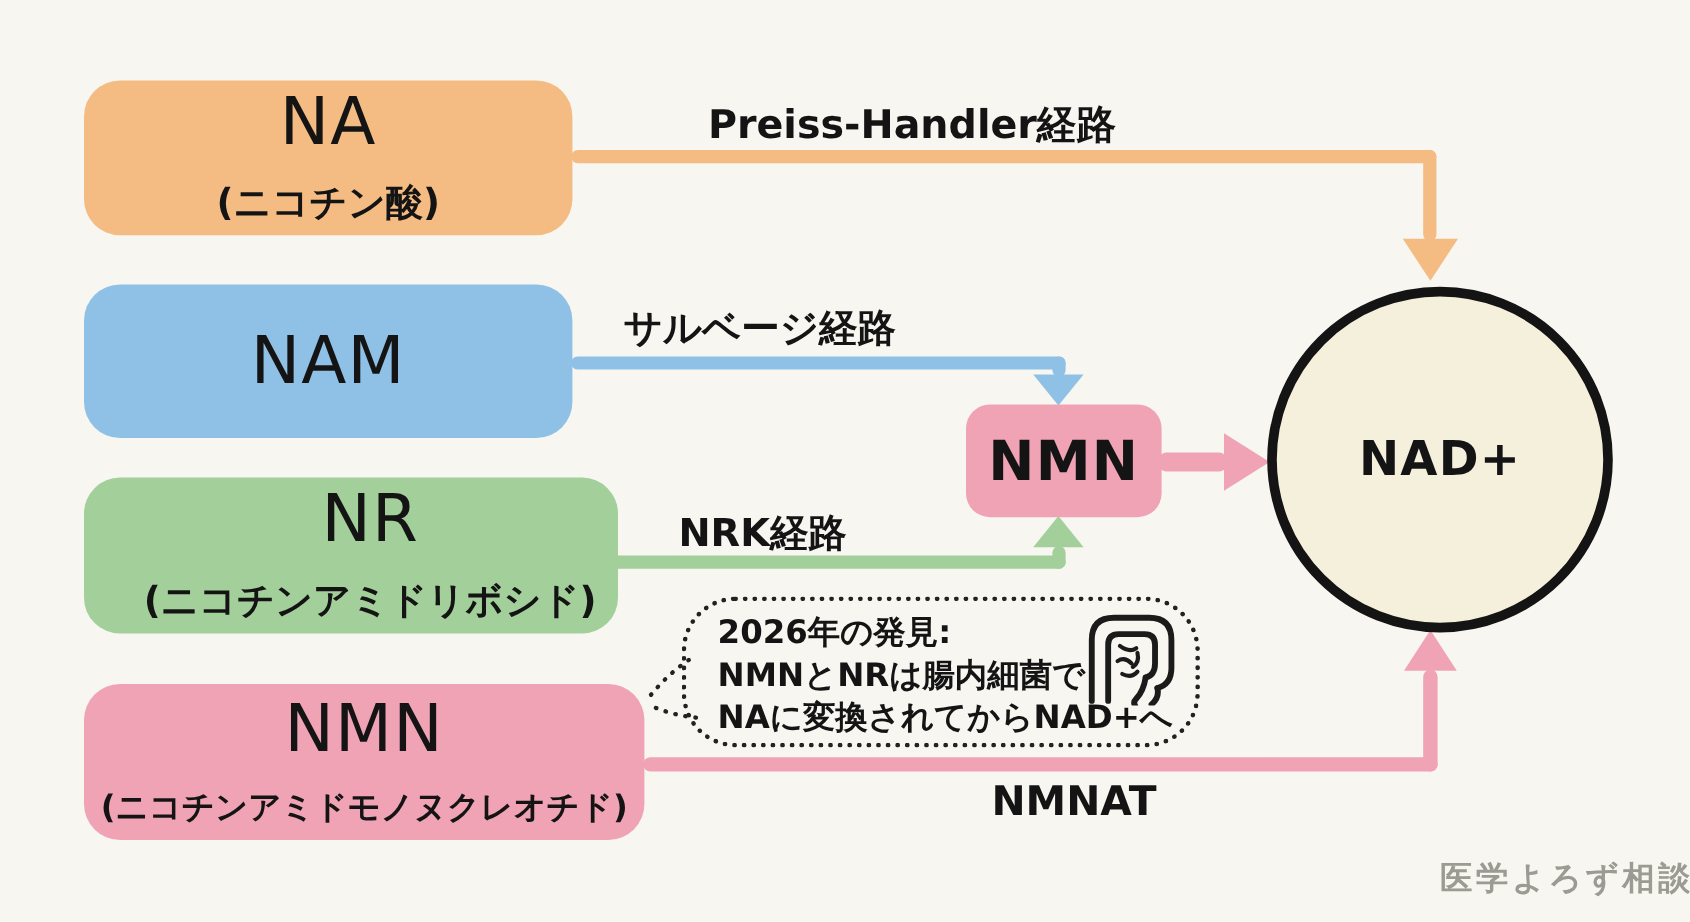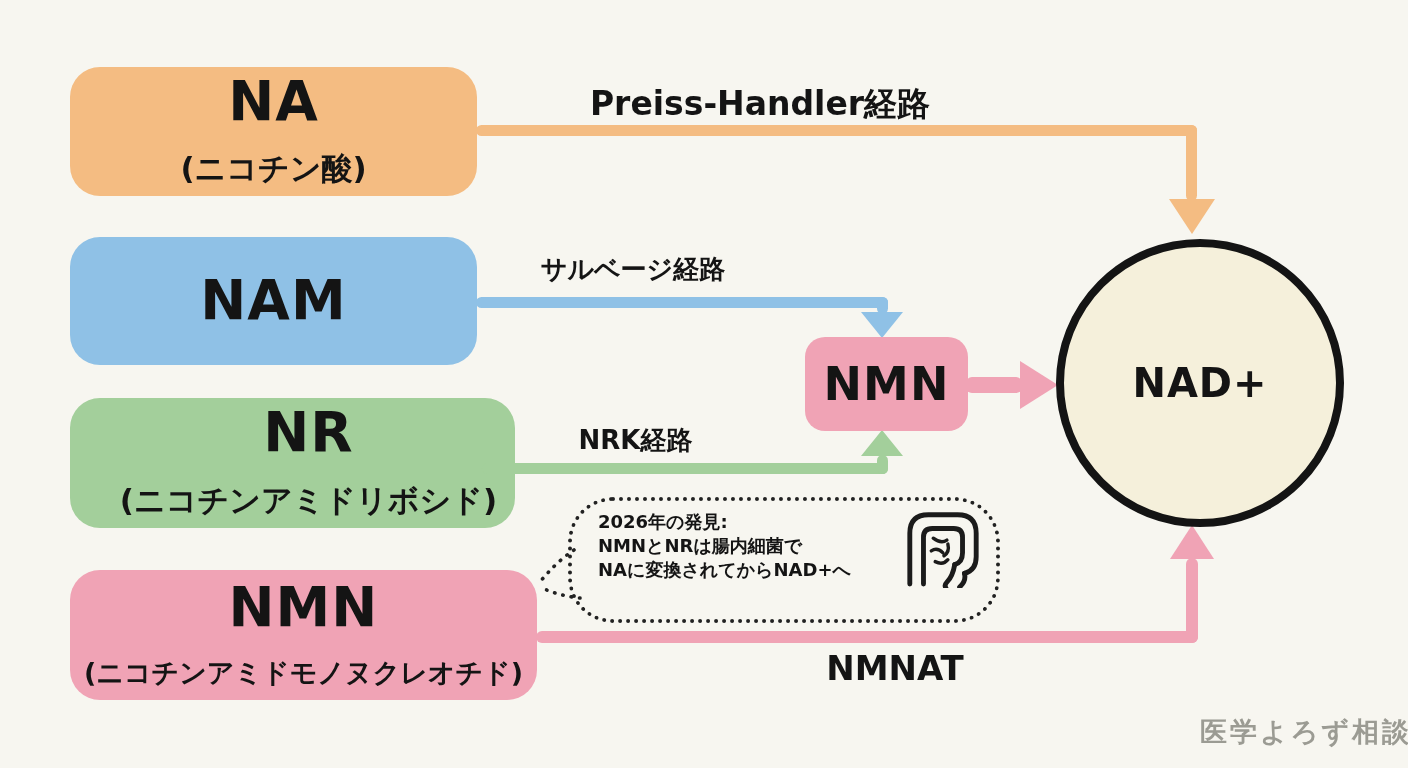--- a/index.html
+++ b/index.html
@@ -6,29 +6,29 @@
   .canvas{
     position:relative;width:1408px;height:768px;overflow:hidden;
     background:#F7F6F0;color:#141414;
     font-family:"DejaVu Sans","Liberation Sans",sans-serif;
   }
   
   .pbox{
     position:absolute;border-radius:30px;
     display:flex;flex-direction:column;align-items:center;justify-content:center;
   }
-  .pbox .abbr{font-size:55px;font-weight:bold;line-height:1.05;letter-spacing:1px;}
+  .pbox .abbr{font-size:55px;font-weight:normal;line-height:1.05;letter-spacing:1px;}
   .pbox .sub{font-size:31px;font-weight:bold;white-space:nowrap;margin-top:18px;}
   .pbox .sub-sm{font-size:27px;}
   #box-na {left:70px;top:67px;width:407px;height:129px;}
   #box-nam{left:70px;top:237px;width:407px;height:128px;}
   #box-nr {left:70px;top:398px;width:413px;height:130px;}
   #box-nmn{left:70px;top:570px;width:467px;height:130px;}
   
-  .plabel{position:absolute;font-weight:bold;font-size:26px;text-align:center;white-space:nowrap;}
+  .plabel{position:absolute;font-weight:bold;font-size:32px;text-align:center;white-space:nowrap;}
   #lbl-preiss {left:570px;top:82px;width:380px;font-size:33px;}
   #lbl-salvage{left:508px;top:252px;width:250px;}
   #lbl-nrk    {left:558px;top:423px;width:155px;}
   #lbl-nmnat  {left:800px;top:648px;width:190px;font-size:34px;}
   
   .shaft{position:absolute;border-radius:6px;}
   .head{position:absolute;width:0;height:0;}
   .c-orange{background:#F4BC82;}
   .c-blue  {background:#8FC1E6;}
   .c-green {background:#A3CF9B;}
@@ -58,21 +58,21 @@
     position:absolute;left:1056px;top:239px;width:288px;height:288px;box-sizing:border-box;
     border:8px solid #141414;border-radius:50%;background:#F5F0DB;
     display:flex;align-items:center;justify-content:center;
     font-size:40px;font-weight:bold;letter-spacing:1px;
   }
   
   #callout{
     position:absolute;left:568px;top:497px;width:432px;height:126px;box-sizing:border-box;
     border:4px dotted #222;border-radius:45px;padding:9px 18px 9px 26px;
   }
-  #callout .line{font-size:18px;font-weight:bold;line-height:1.32;white-space:nowrap;}
+  #callout .line{font-size:27px;font-weight:bold;line-height:1.32;white-space:nowrap;}
   #callout .gut{position:absolute;right:12px;top:5px;width:82px;height:82px;}
   #callout-tail{position:absolute;left:526px;top:548px;width:60px;height:60px;}
   
   #watermark{
     position:absolute;left:1200px;top:714px;
     font-size:27px;font-weight:bold;color:#9B9B93;letter-spacing:3px;white-space:nowrap;
   }
 </style>
 </head>
 <body>

